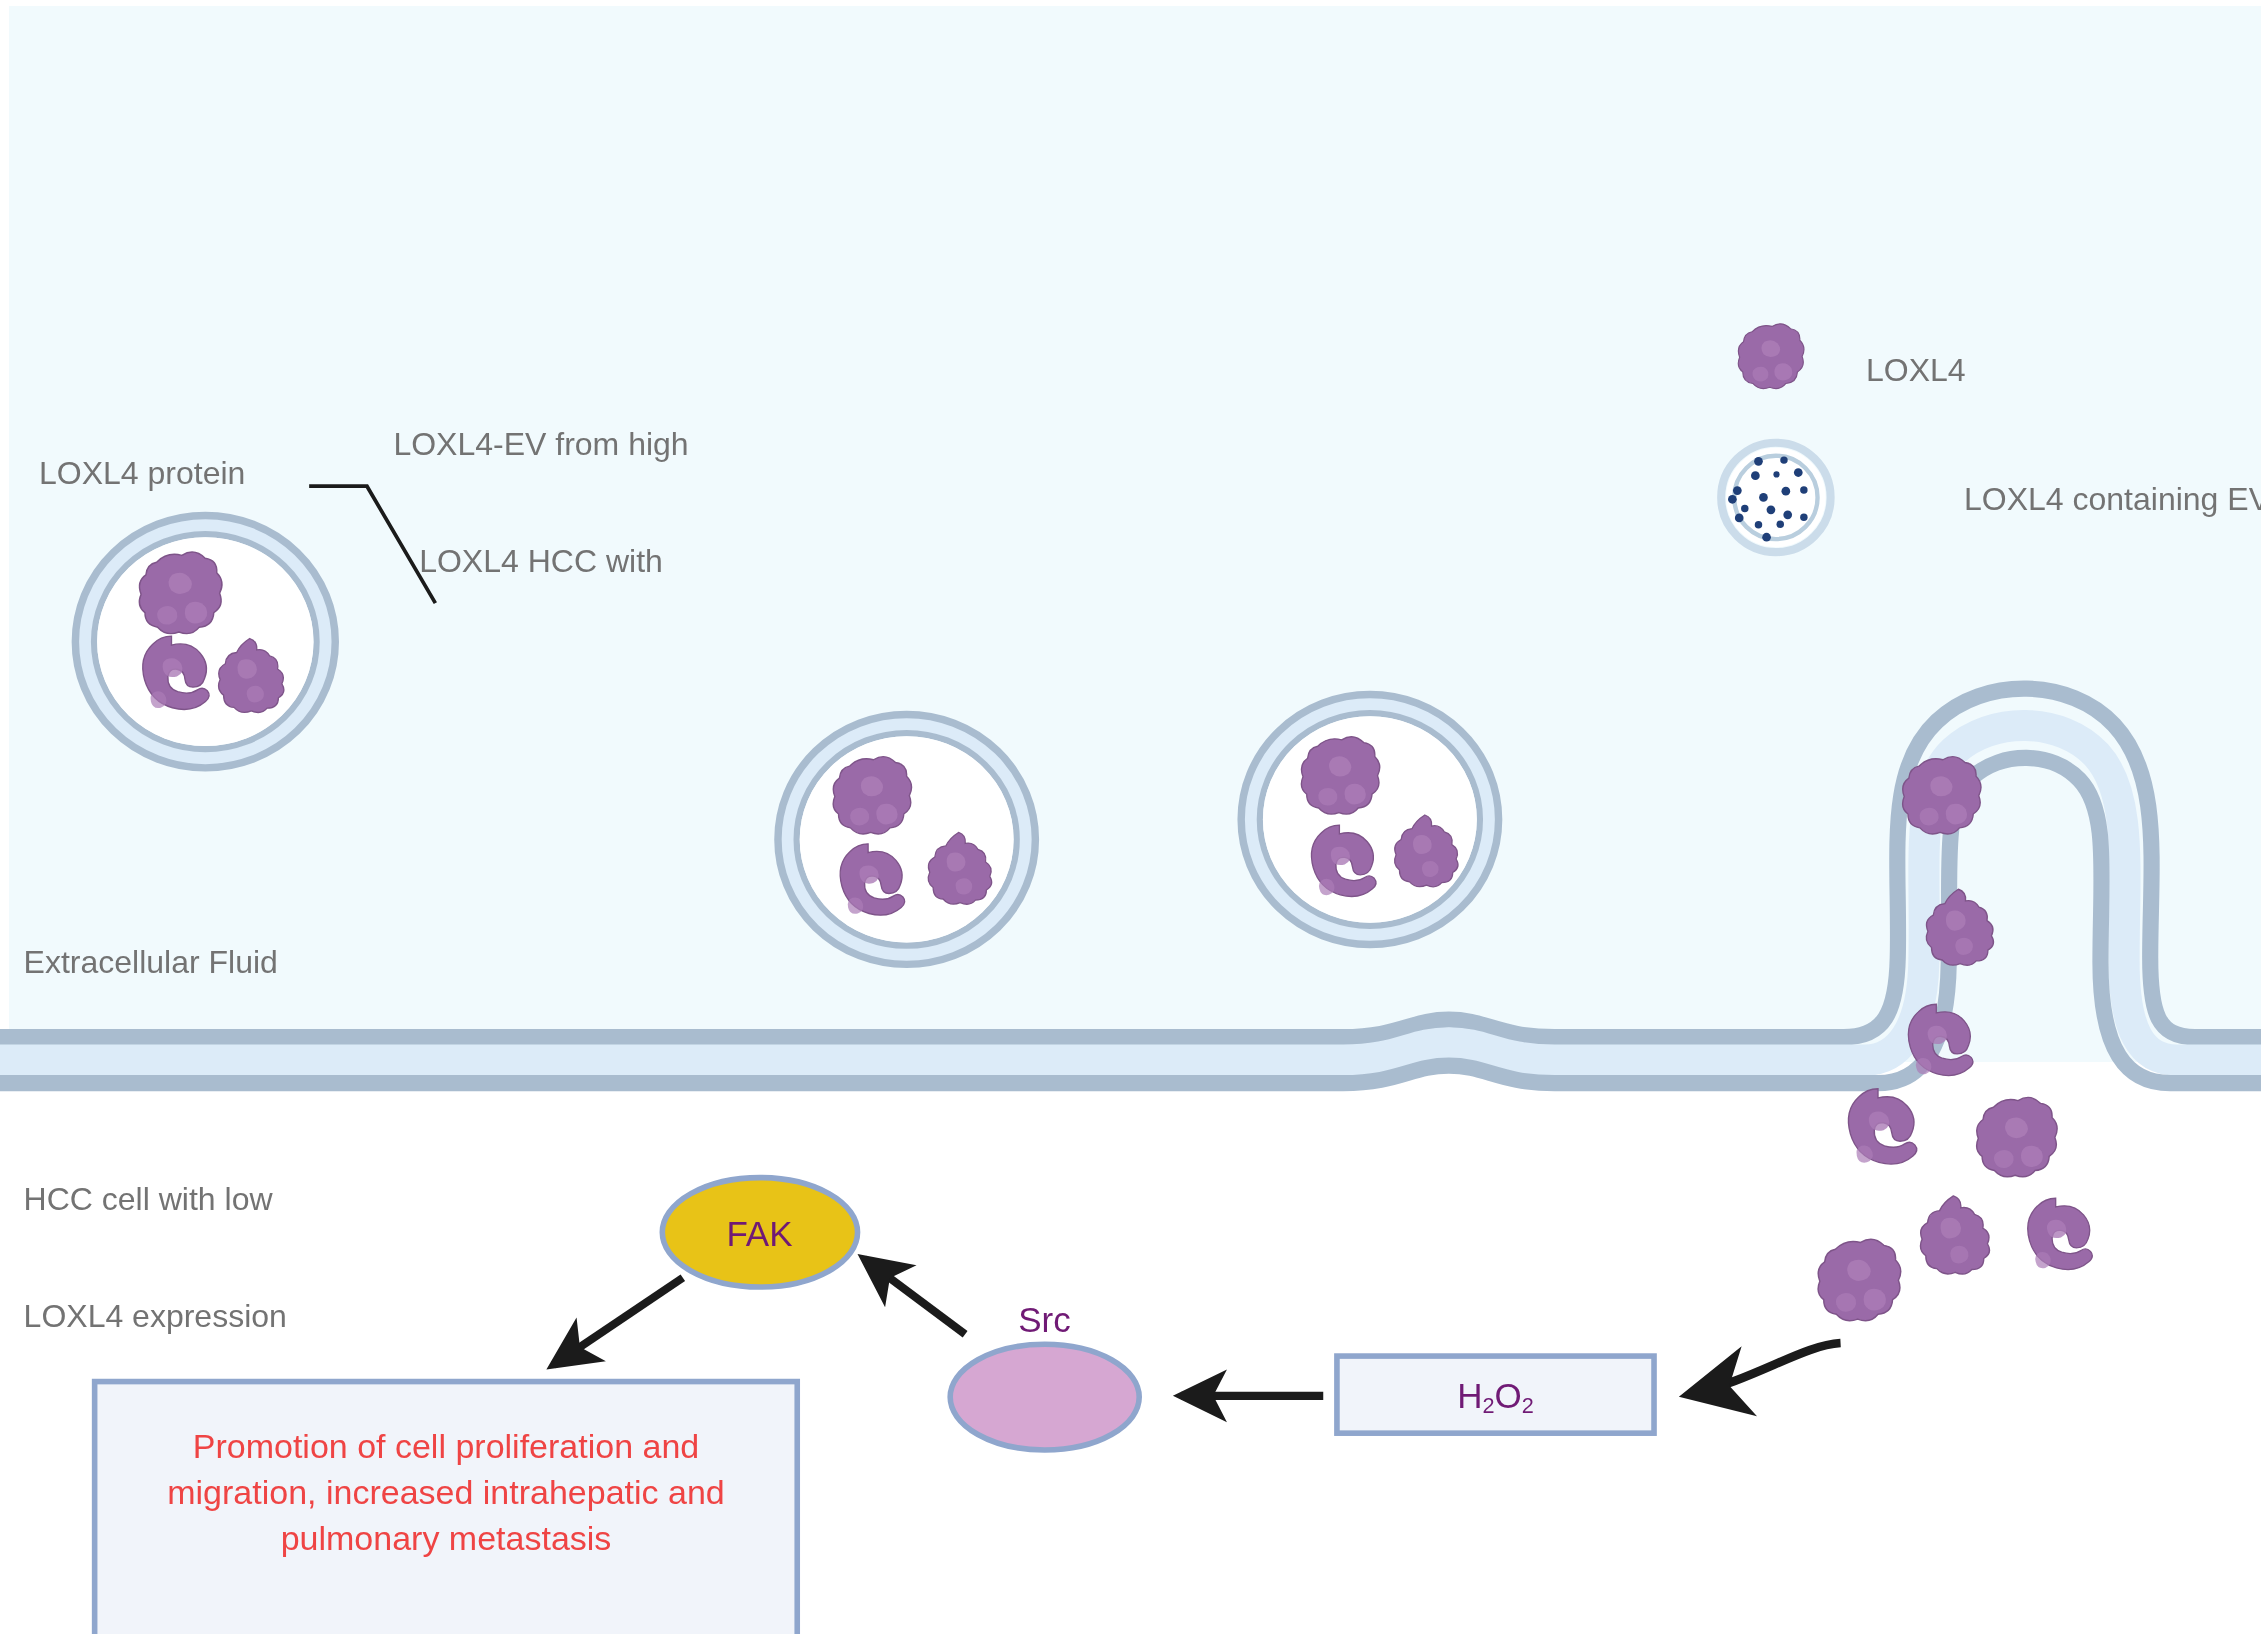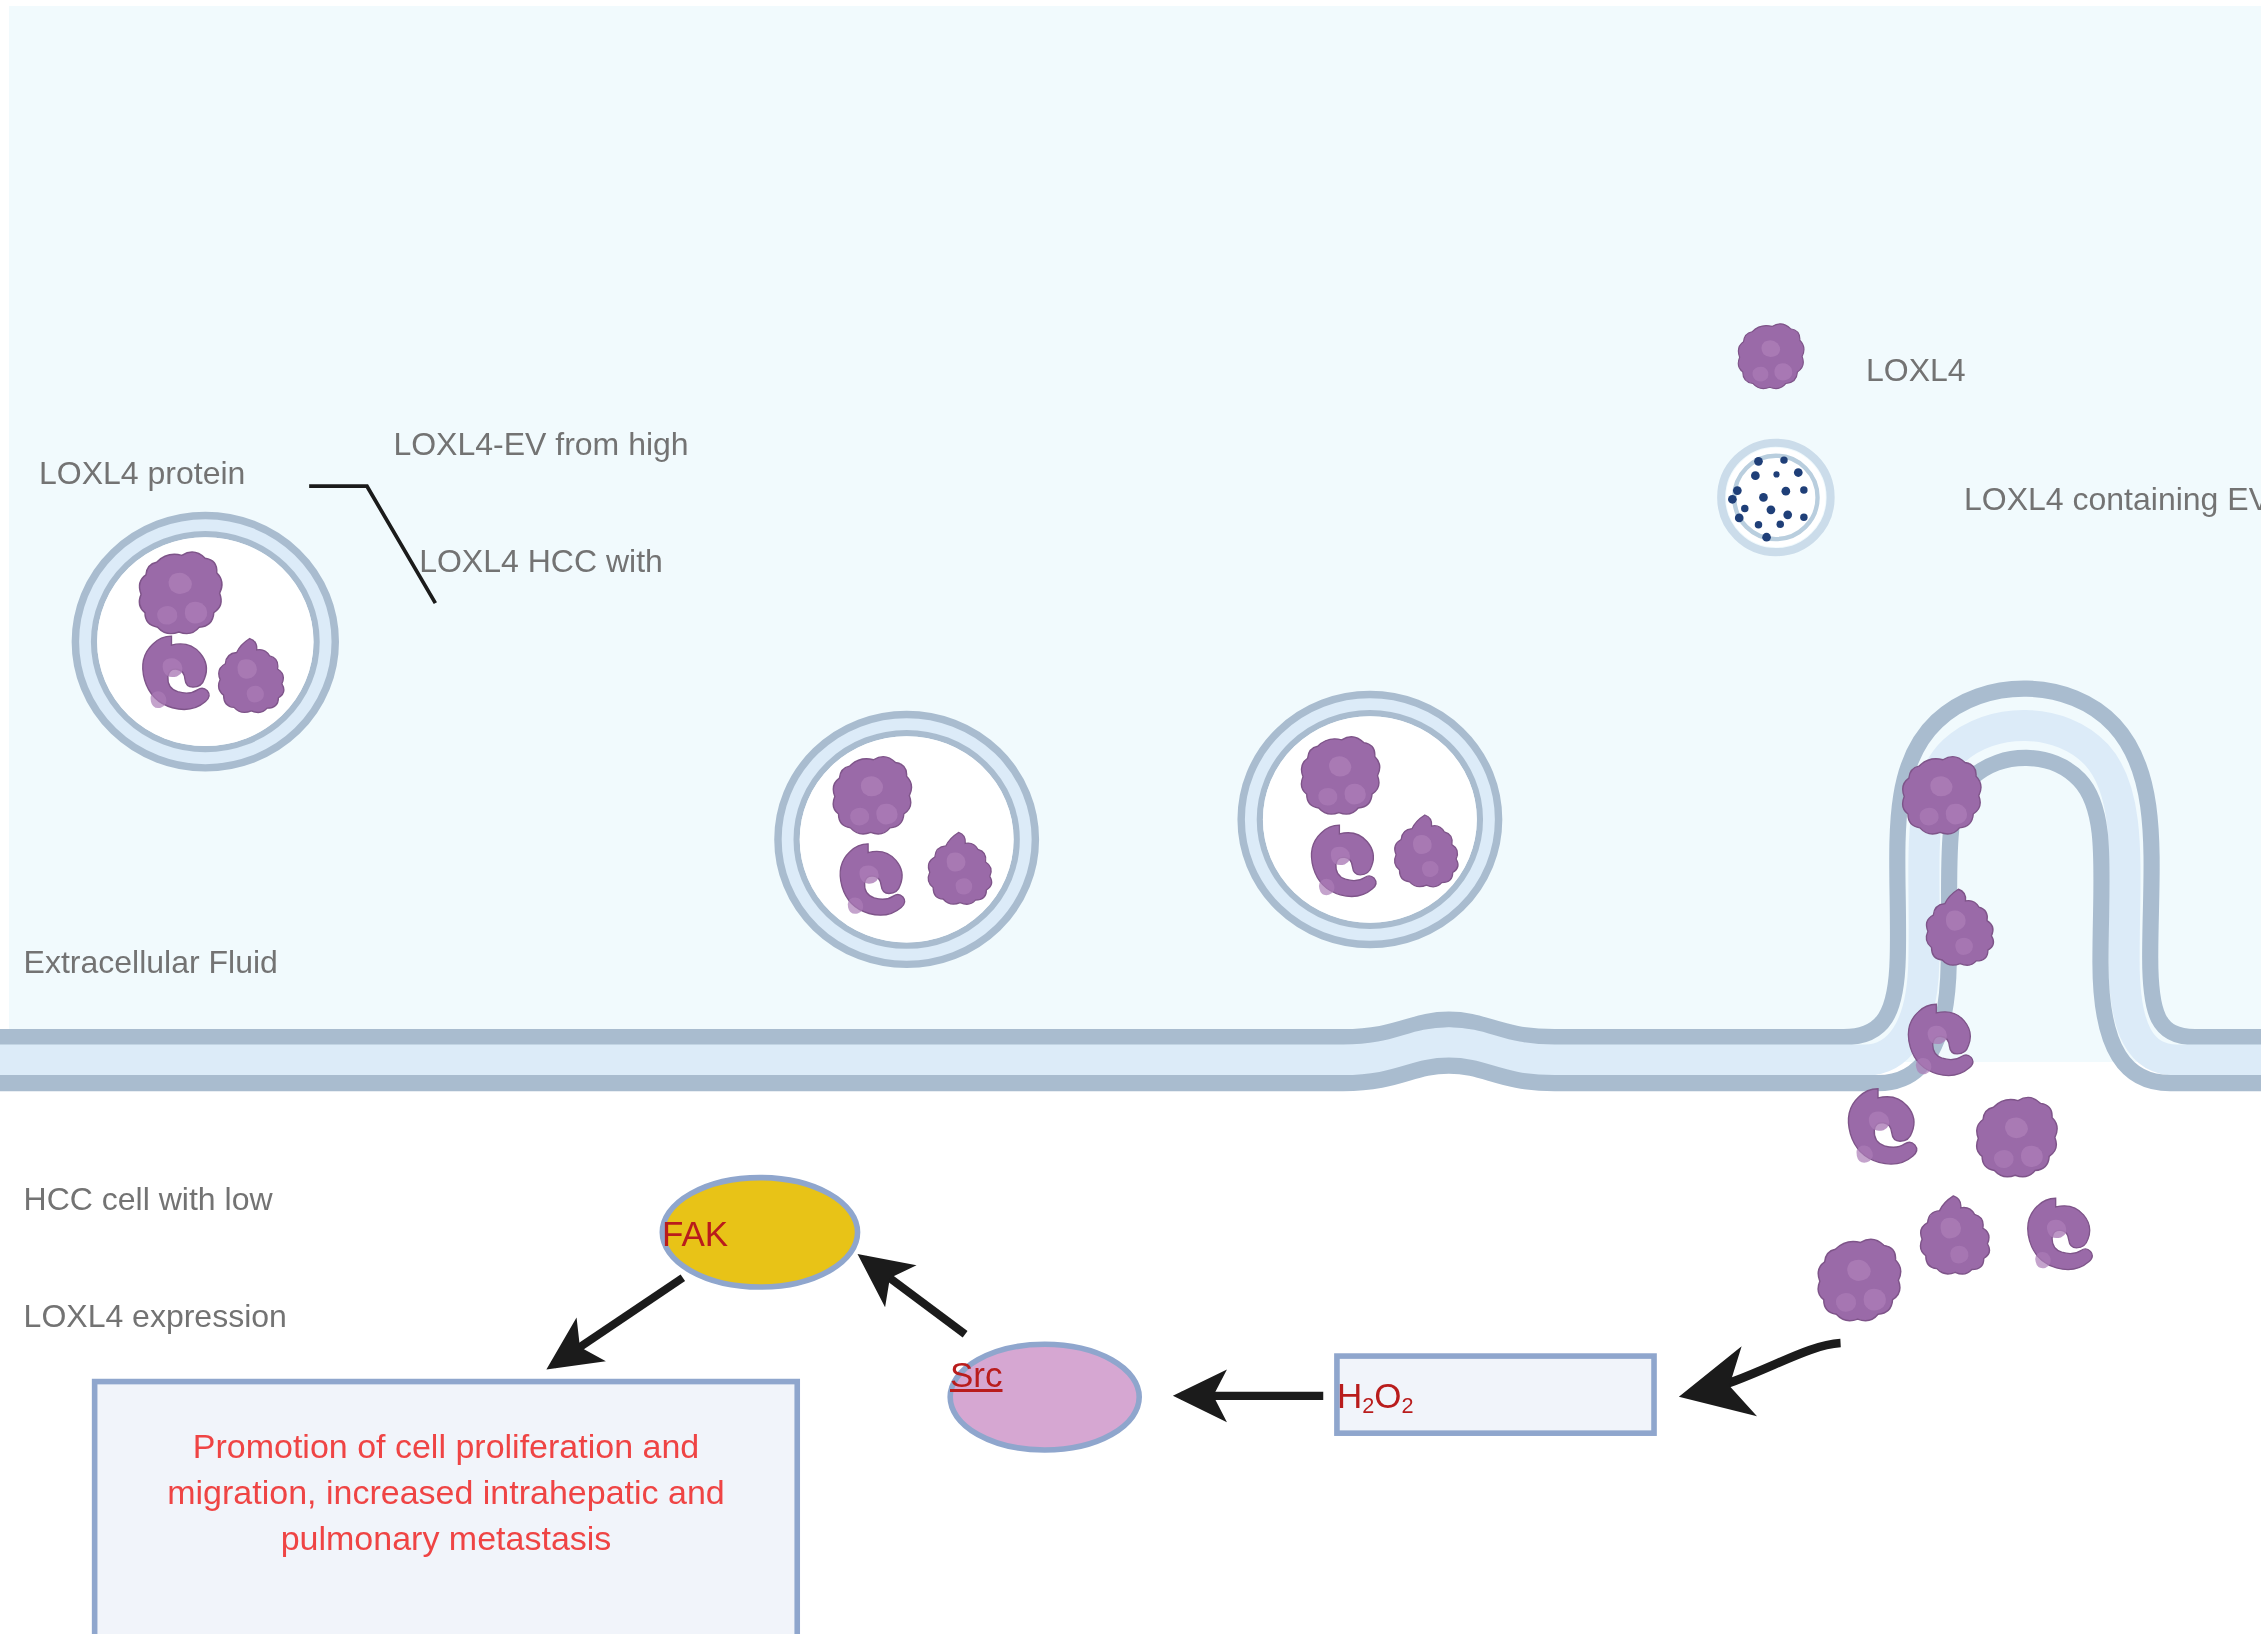--- a/index.html
+++ b/index.html
@@ -3,21 +3,21 @@
 <meta charset="utf-8">
 <style>
   html,body{margin:0;padding:0;background:#ffffff;}
   body{width:2261px;height:1634px;position:relative;overflow:hidden;
        font-family:"Liberation Sans","DejaVu Sans",sans-serif;}
   #stage{position:absolute;left:0;top:0;width:2261px;height:1634px;background:#ffffff;}
   #ecf-bg{position:absolute;left:8.7px;top:6.2px;width:2253px;height:1056px;background:#f1fafd;}
   svg.layer{position:absolute;left:0;top:0;width:2261px;height:1634px;overflow:visible;}
   .lbl{position:absolute;color:#737373;font-size:32px;line-height:1.22;white-space:pre;}
   .lbl.c{text-align:center;}
-  .node-txt{position:absolute;color:#b91c1c;font-size:35px;text-align:left;white-space:nowrap;}
+  .node-txt{position:absolute;color:#701a75;font-size:35px;text-align:center;white-space:nowrap;}
   .boxtxt{position:absolute;color:#ef4444;font-size:34px;line-height:1.35;text-align:center;}
   sub{font-size:0.62em;vertical-align:-0.25em;}
 </style>
 </head>
 <body>
 
 <div id="stage">
 
   <div id="ecf-bg"></div>
 
@@ -245,21 +245,21 @@
     <div>HCC cell with low</div>
     <div>LOXL4 expression</div>
   </div>
 
   <div class="lbl" style="left:1866px;top:351px;">LOXL4</div>
 
   <div class="lbl" style="left:1964px;top:480px;">LOXL4 containing EV</div>
 
   <div class="node-txt" style="left:662px;top:1214px;width:195px;">FAK</div>
 
-  <div class="node-txt" style="left:950px;top:1355px;width:189px;text-decoration:underline;">Src</div>
+  <div class="node-txt" style="left:950px;top:1300px;width:189px;">Src</div>
 
   <div class="node-txt" style="left:1337px;top:1376px;width:317px;">H<sub>2</sub>O<sub>2</sub></div>
 
   <div class="boxtxt" style="left:107px;top:1424px;width:678px;">
     <div>Promotion of cell proliferation and</div>
     <div>migration, increased intrahepatic and</div>
     <div>pulmonary metastasis</div>
   </div>
 
 </div>

